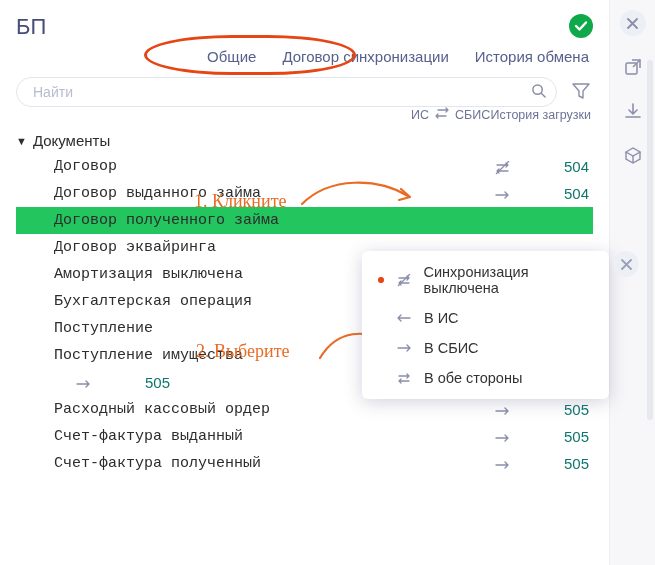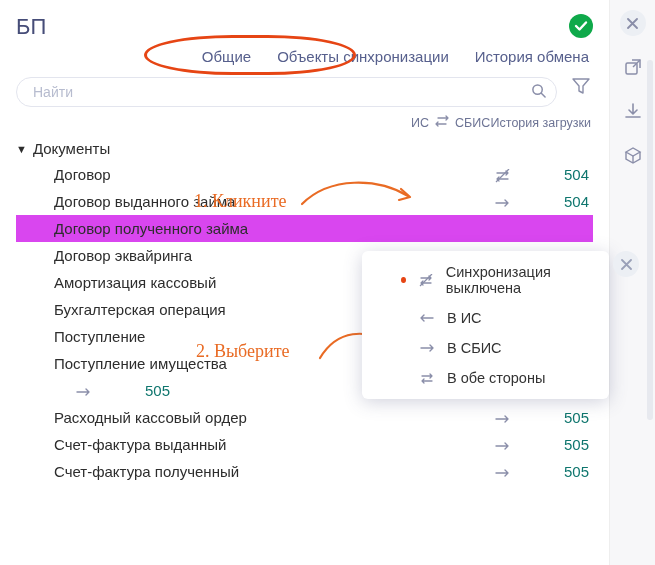--- a/index.html
+++ b/index.html
@@ -42,21 +42,21 @@
     position: relative;
     padding-right: 4px;
   }
   .tabs .tab { cursor: pointer; position: relative; }
   .circle-mark {
     position: absolute;
     border: 3px solid #e64514;
     border-radius: 50% / 60%;
     pointer-events: none;
   }
-  .search-row { display: flex; gap: 12px; margin-bottom: 8px; }
+  .search-row { display: flex; align-items: center; gap: 12px; }
   .search {
     flex: 1 1 auto;
     border: 1px solid #e3e5ee;
     border-radius: 16px;
     height: 30px;
     display: flex; align-items: center;
     padding: 0 10px 0 14px;
     color: #8a8ea9;
   }
   .search input {
@@ -78,22 +78,22 @@
     display: flex; align-items: center; gap: 6px; font-size: 15px; color: #2d2d2d;
     padding: 4px 0;
   }
   .caret { font-size: 11px; }
   .row {
     display: flex; align-items: center;
     padding: 5px 0 5px 38px;
     font-size: 15px; color: #2d2d2d;
     position: relative;
   }
-  .row.selected { background: #d946ef; }
-  .row .label { flex: 1 1 auto; white-space: nowrap; overflow: hidden; text-overflow: ellipsis; }
+  .row.selected { background: #22c55e; }
+  .row .label { flex: 1 1 auto; white-space: nowrap; overflow: hidden; text-overflow: ellipsis; font-family: Liberation Mono, monospace; }
   .row .sync { width: 60px; text-align: center; color: #8a8ea9; font-size: 15px; cursor:pointer; }
   .row .num { width: 60px; text-align: right; color: #0f766e; font-size: 15px; padding-right: 4px; }
   .row .sync svg { vertical-align: middle; }
   .popup {
     position: absolute;
     background: #fff;
     border-radius: 6px;
     box-shadow: 0 3px 18px rgba(70,77,120,0.25);
     padding: 6px 0;
     min-width: 246px;
@@ -139,21 +139,21 @@
       <div class="title">БП</div>
       <div class="check-badge">
         <svg width="14" height="14" viewBox="0 0 14 14">
             <path d="M2 7 L5.5 10.5 L12 3.5" stroke="#fff" stroke-width="2.4" fill="none" stroke-linecap="round" stroke-linejoin="round"></path>
           </svg>
       </div>
     </div>
 
     <div class="tabs">
       <div class="tab">Общие</div>
-      <div class="tab">Объекты синхронизации</div>
+      <div class="tab">Договор синхронизации</div>
       <div class="tab">История обмена</div>
 
       <div class="circle-mark" style="left:128px; top:-13px; width:212px; height:40px;"></div>
     </div>
 
     <div class="search-row">
       <div class="search">
         <input placeholder="Найти" style="">
         <span>
           <svg width="15" height="15" viewBox="0 0 16 16">
@@ -209,21 +209,21 @@
             <span class="label">Договор полученного займа</span>
             <span class="sync"></span>
             <span class="num"></span>
           </div>
           <div class="row">
             <span class="label">Договор эквайринга</span>
             <span class="sync"></span>
             <span class="num"></span>
           </div>
           <div class="row">
-            <span class="label">Амортизация кассовый</span>
+            <span class="label">Амортизация выключена</span>
             <span class="sync"></span>
             <span class="num"></span>
           </div>
           <div class="row">
             <span class="label">Бухгалтерская операция</span>
             <span class="sync"></span>
             <span class="num"></span>
           </div>
           <div class="row">
             <span class="label">Поступление</span>
@@ -278,21 +278,21 @@
     </div>
 
     <div class="annotation" style="left:196px; top:341px;">2. Выберите</div>
     <div class="arrow" style="left:318px; top:326px;">
       <svg width="80" height="44">
           <path d="M2 32 C 20 2, 50 4, 66 16" stroke="#e96b24" stroke-width="2.2" fill="none" stroke-linecap="round"></path>
           <path d="M59 10 L68 17 L57 22" stroke="#e96b24" stroke-width="2.2" fill="none" stroke-linecap="round" stroke-linejoin="round"></path>
         </svg>
     </div>
 
-    <div class="popup" style="left:362px; top:251px;padding-left:23px;">
+    <div class="popup" style="left:362px; top:251px;">
       <div class="popup-close">
         <svg width="11" height="11" viewBox="0 0 11 11">
             <path d="M1 1 L10 10 M10 1 L1 10" stroke="#9aa0b8" stroke-width="1.8" stroke-linecap="round"></path>
           </svg>
       </div>
       <div class="item">
         <span class="dot"></span>
         <span class="ico">
           <svg width="16" height="13" viewBox="0 0 16 13">
               <path d="M3 4 H13 M11 2 L13 4 L11 6" stroke="#8a8ea9" stroke-width="1.3" fill="none" stroke-linecap="round" stroke-linejoin="round"></path>

